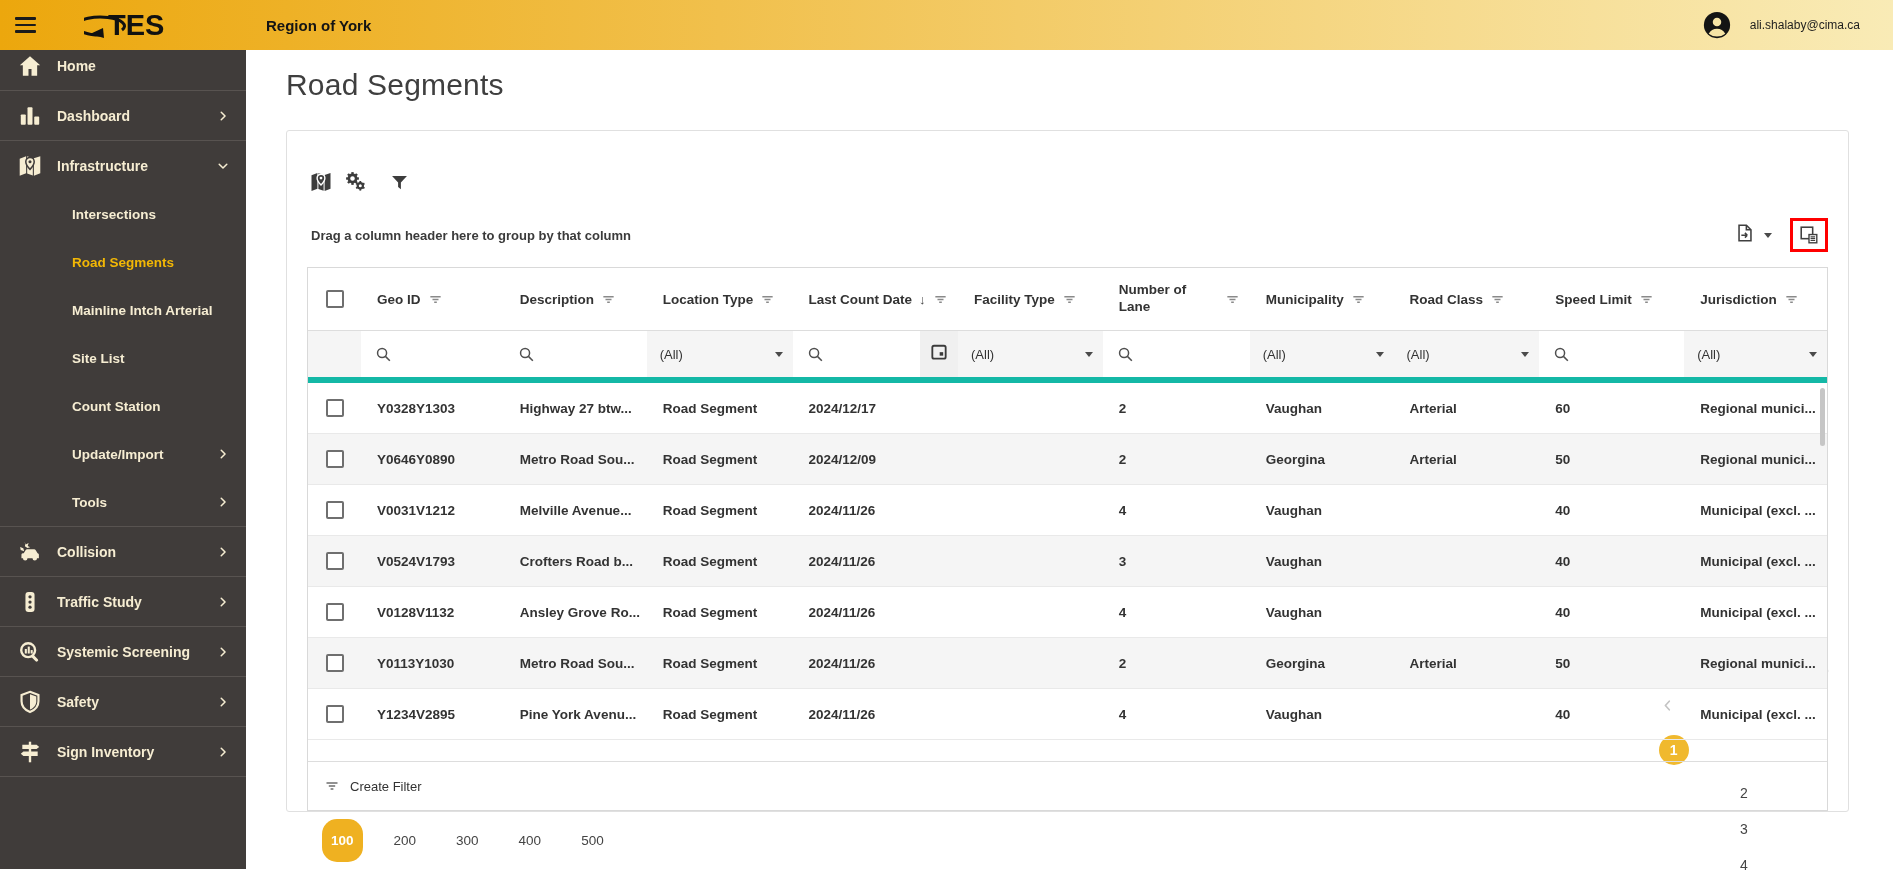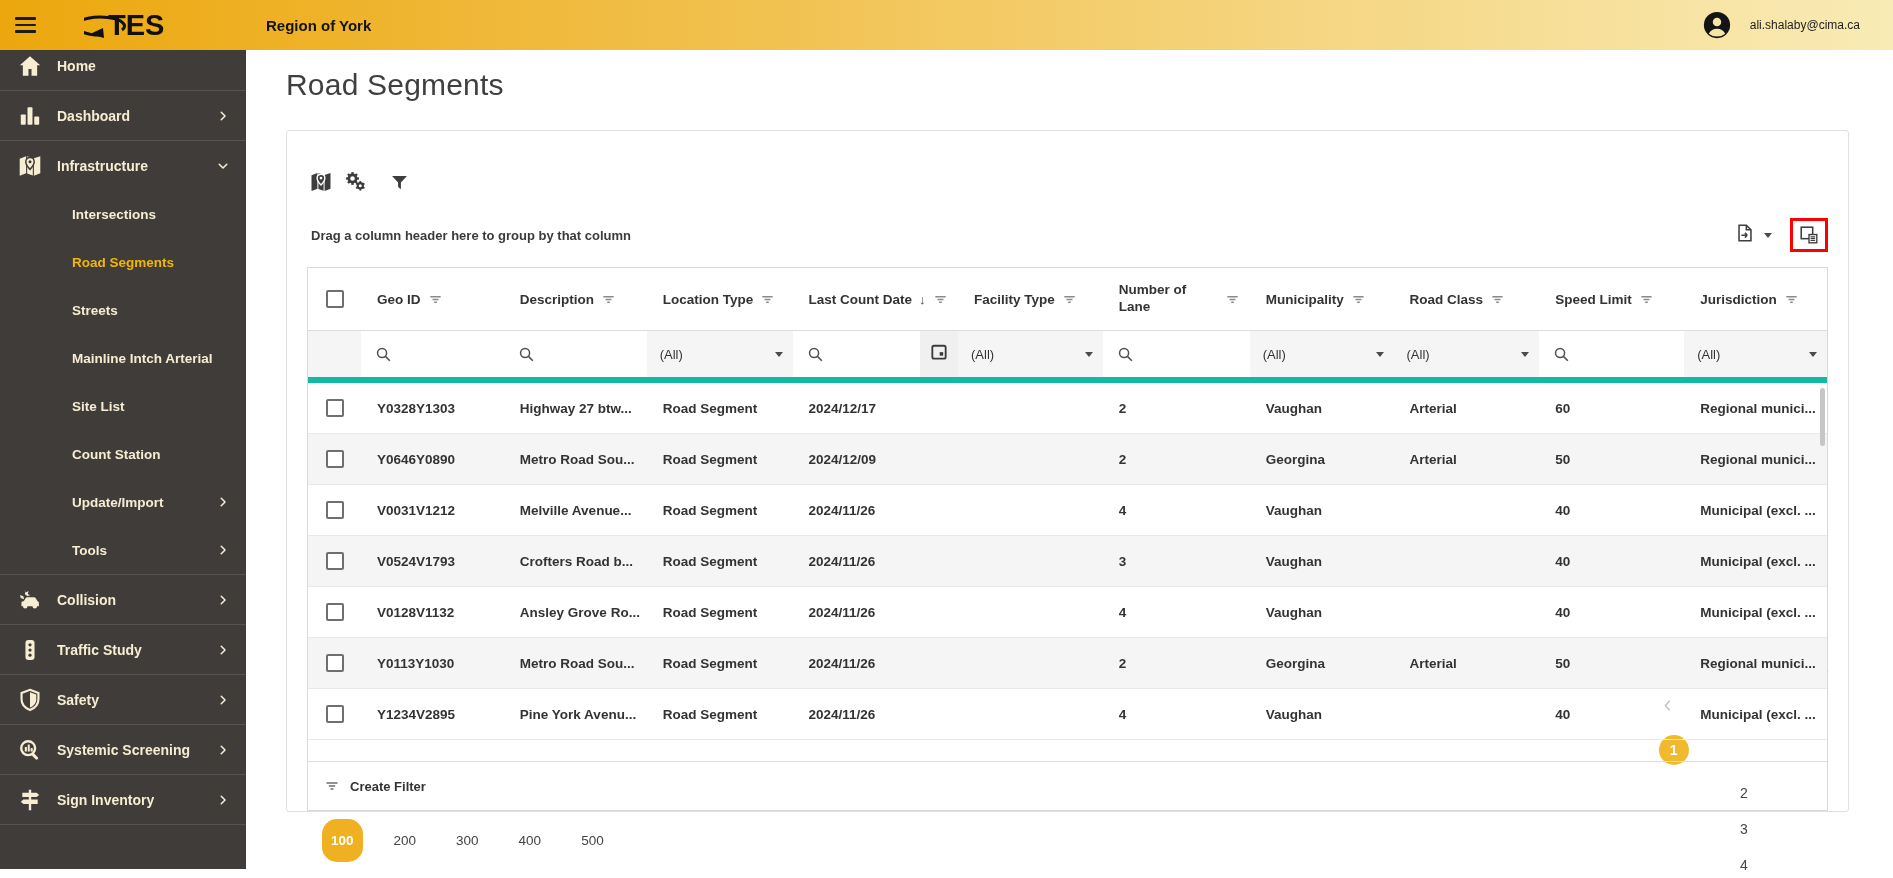--- a/index.html
+++ b/index.html
@@ -87,21 +87,21 @@
                justify-content:center; color:#3a3a3a; cursor:pointer; }
   .date-chip svg { width:20px; height:20px; }
 
   .data-row { height:51px; border-bottom:1px solid #E9E9E9; font-size:13.5px; font-weight:700;
               color:#333; cursor:pointer; }
   .data-row.alt { background:#F5F5F5; }
   .dcell { padding:0 10px 0 16px; overflow:hidden; white-space:nowrap; text-overflow:clip; }
 
   .grid-spacer { flex:1; }
   .create-filter { height:49px; border-top:1px solid #DDDDDD; display:flex; align-items:center;
-                   gap:10px; padding-left:16px; font-size:13px; font-weight:700; color:#333; cursor:pointer; }
+                   gap:10px; padding-left:16px; font-size:13px; font-weight:400; color:#333; cursor:pointer; }
   .create-filter .filter-lines { width:16px; height:16px; color:#6d6d6d; }
   .create-filter .filter-lines svg { width:16px; height:16px; }
   .vscroll { position:absolute; right:2px; top:120px; width:5px; height:58px;
              background:#C6C6C6; border-radius:3px; }
 
   
   .pager { height:56px; display:flex; align-items:center; padding:0 20px 0 36px; }
   .size-pill { min-width:38px; height:43px; padding:0 9px; margin-right:22px; border-radius:15px;
                display:flex; align-items:center; justify-content:center; font-size:13.5px;
                color:#444; cursor:pointer; }
@@ -186,23 +186,20 @@
             <path d="M5.5 9 12 15.5 18.5 9"></path>
           </svg></span>
       </div>
       <div class="nav-sub">
         <span>Intersections</span>
       </div>
       <div class="nav-sub active">
         <span>Road Segments</span>
       </div>
       <div class="nav-sub">
-        <span>Streets</span>
-      </div>
-      <div class="nav-sub">
         <span>Mainline Intch Arterial</span>
       </div>
       <div class="nav-sub">
         <span>Site List</span>
       </div>
       <div class="nav-sub">
         <span>Count Station</span>
       </div>
       <div class="nav-sub">
         <span>Update/Import</span>
@@ -236,51 +233,51 @@
       <div class="nav-item">
         <span class="nav-icon">
           <svg viewBox="0 0 24 24" fill="currentColor">
             <rect x="7.8" y="2.8" width="8.4" height="18.4" rx="2.8"></rect>
             <circle cx="12" cy="7.2" r="1.5" fill="#403C3A"></circle>
             <circle cx="12" cy="12" r="1.5" fill="#403C3A"></circle>
             <circle cx="12" cy="16.8" r="1.5" fill="#403C3A"></circle>
           </svg>
         </span>
         <span class="nav-label">Traffic Study</span>
-        <span class="nav-chevron"><svg viewBox="0 0 24 24" fill="none" stroke="currentColor" stroke-width="2.6" stroke-linecap="round" stroke-linejoin="round">
-            <path d="M9 5.5l6.5 6.5L9 18.5"></path>
-          </svg></span>
-      </div>
-    </div>
-    <div class="nav-group">
-      <div class="nav-item">
-        <span class="nav-icon">
-          <svg viewBox="0 0 24 24">
-            <path d="M12 2.6 19.8 5.5v5.8c0 4.9-3.1 8.1-7.8 9.9-4.7-1.8-7.8-5-7.8-9.9V5.5z" fill="none" stroke="currentColor" stroke-width="2"></path>
-            <path d="M12 4.8l5.8 2.1v4.4c0 3.7-2.3 6.2-5.8 7.7z" fill="currentColor"></path>
-          </svg>
-        </span>
-        <span class="nav-label">Safety</span>
         <span class="nav-chevron"><svg viewBox="0 0 24 24" fill="none" stroke="currentColor" stroke-width="2.6" stroke-linecap="round" stroke-linejoin="round">
             <path d="M9 5.5l6.5 6.5L9 18.5"></path>
           </svg></span>
       </div>
     </div>
     <div class="nav-group">
       <div class="nav-item">
         <span class="nav-icon">
           <svg viewBox="0 0 24 24" fill="currentColor">
             <circle cx="10.3" cy="10.3" r="6.4" fill="none" stroke="currentColor" stroke-width="2.2"></circle>
             <rect x="7.2" y="9.2" width="1.9" height="4.2"></rect>
             <rect x="9.9" y="7" width="1.9" height="6.4"></rect>
             <rect x="12.6" y="10.2" width="1.9" height="3.2"></rect>
             <rect x="14.8" y="14.2" width="7.4" height="2.8" rx="1.2" transform="rotate(45 14.8 14.2)"></rect>
           </svg>
         </span>
         <span class="nav-label">Systemic Screening</span>
+        <span class="nav-chevron"><svg viewBox="0 0 24 24" fill="none" stroke="currentColor" stroke-width="2.6" stroke-linecap="round" stroke-linejoin="round">
+            <path d="M9 5.5l6.5 6.5L9 18.5"></path>
+          </svg></span>
+      </div>
+    </div>
+    <div class="nav-group">
+      <div class="nav-item">
+        <span class="nav-icon">
+          <svg viewBox="0 0 24 24">
+            <path d="M12 2.6 19.8 5.5v5.8c0 4.9-3.1 8.1-7.8 9.9-4.7-1.8-7.8-5-7.8-9.9V5.5z" fill="none" stroke="currentColor" stroke-width="2"></path>
+            <path d="M12 4.8l5.8 2.1v4.4c0 3.7-2.3 6.2-5.8 7.7z" fill="currentColor"></path>
+          </svg>
+        </span>
+        <span class="nav-label">Safety</span>
         <span class="nav-chevron"><svg viewBox="0 0 24 24" fill="none" stroke="currentColor" stroke-width="2.6" stroke-linecap="round" stroke-linejoin="round">
             <path d="M9 5.5l6.5 6.5L9 18.5"></path>
           </svg></span>
       </div>
     </div>
     <div class="nav-group">
       <div class="nav-item">
         <span class="nav-icon">
           <svg viewBox="0 0 24 24" fill="currentColor">
             <rect x="10.9" y="2.5" width="2.2" height="19"></rect>

